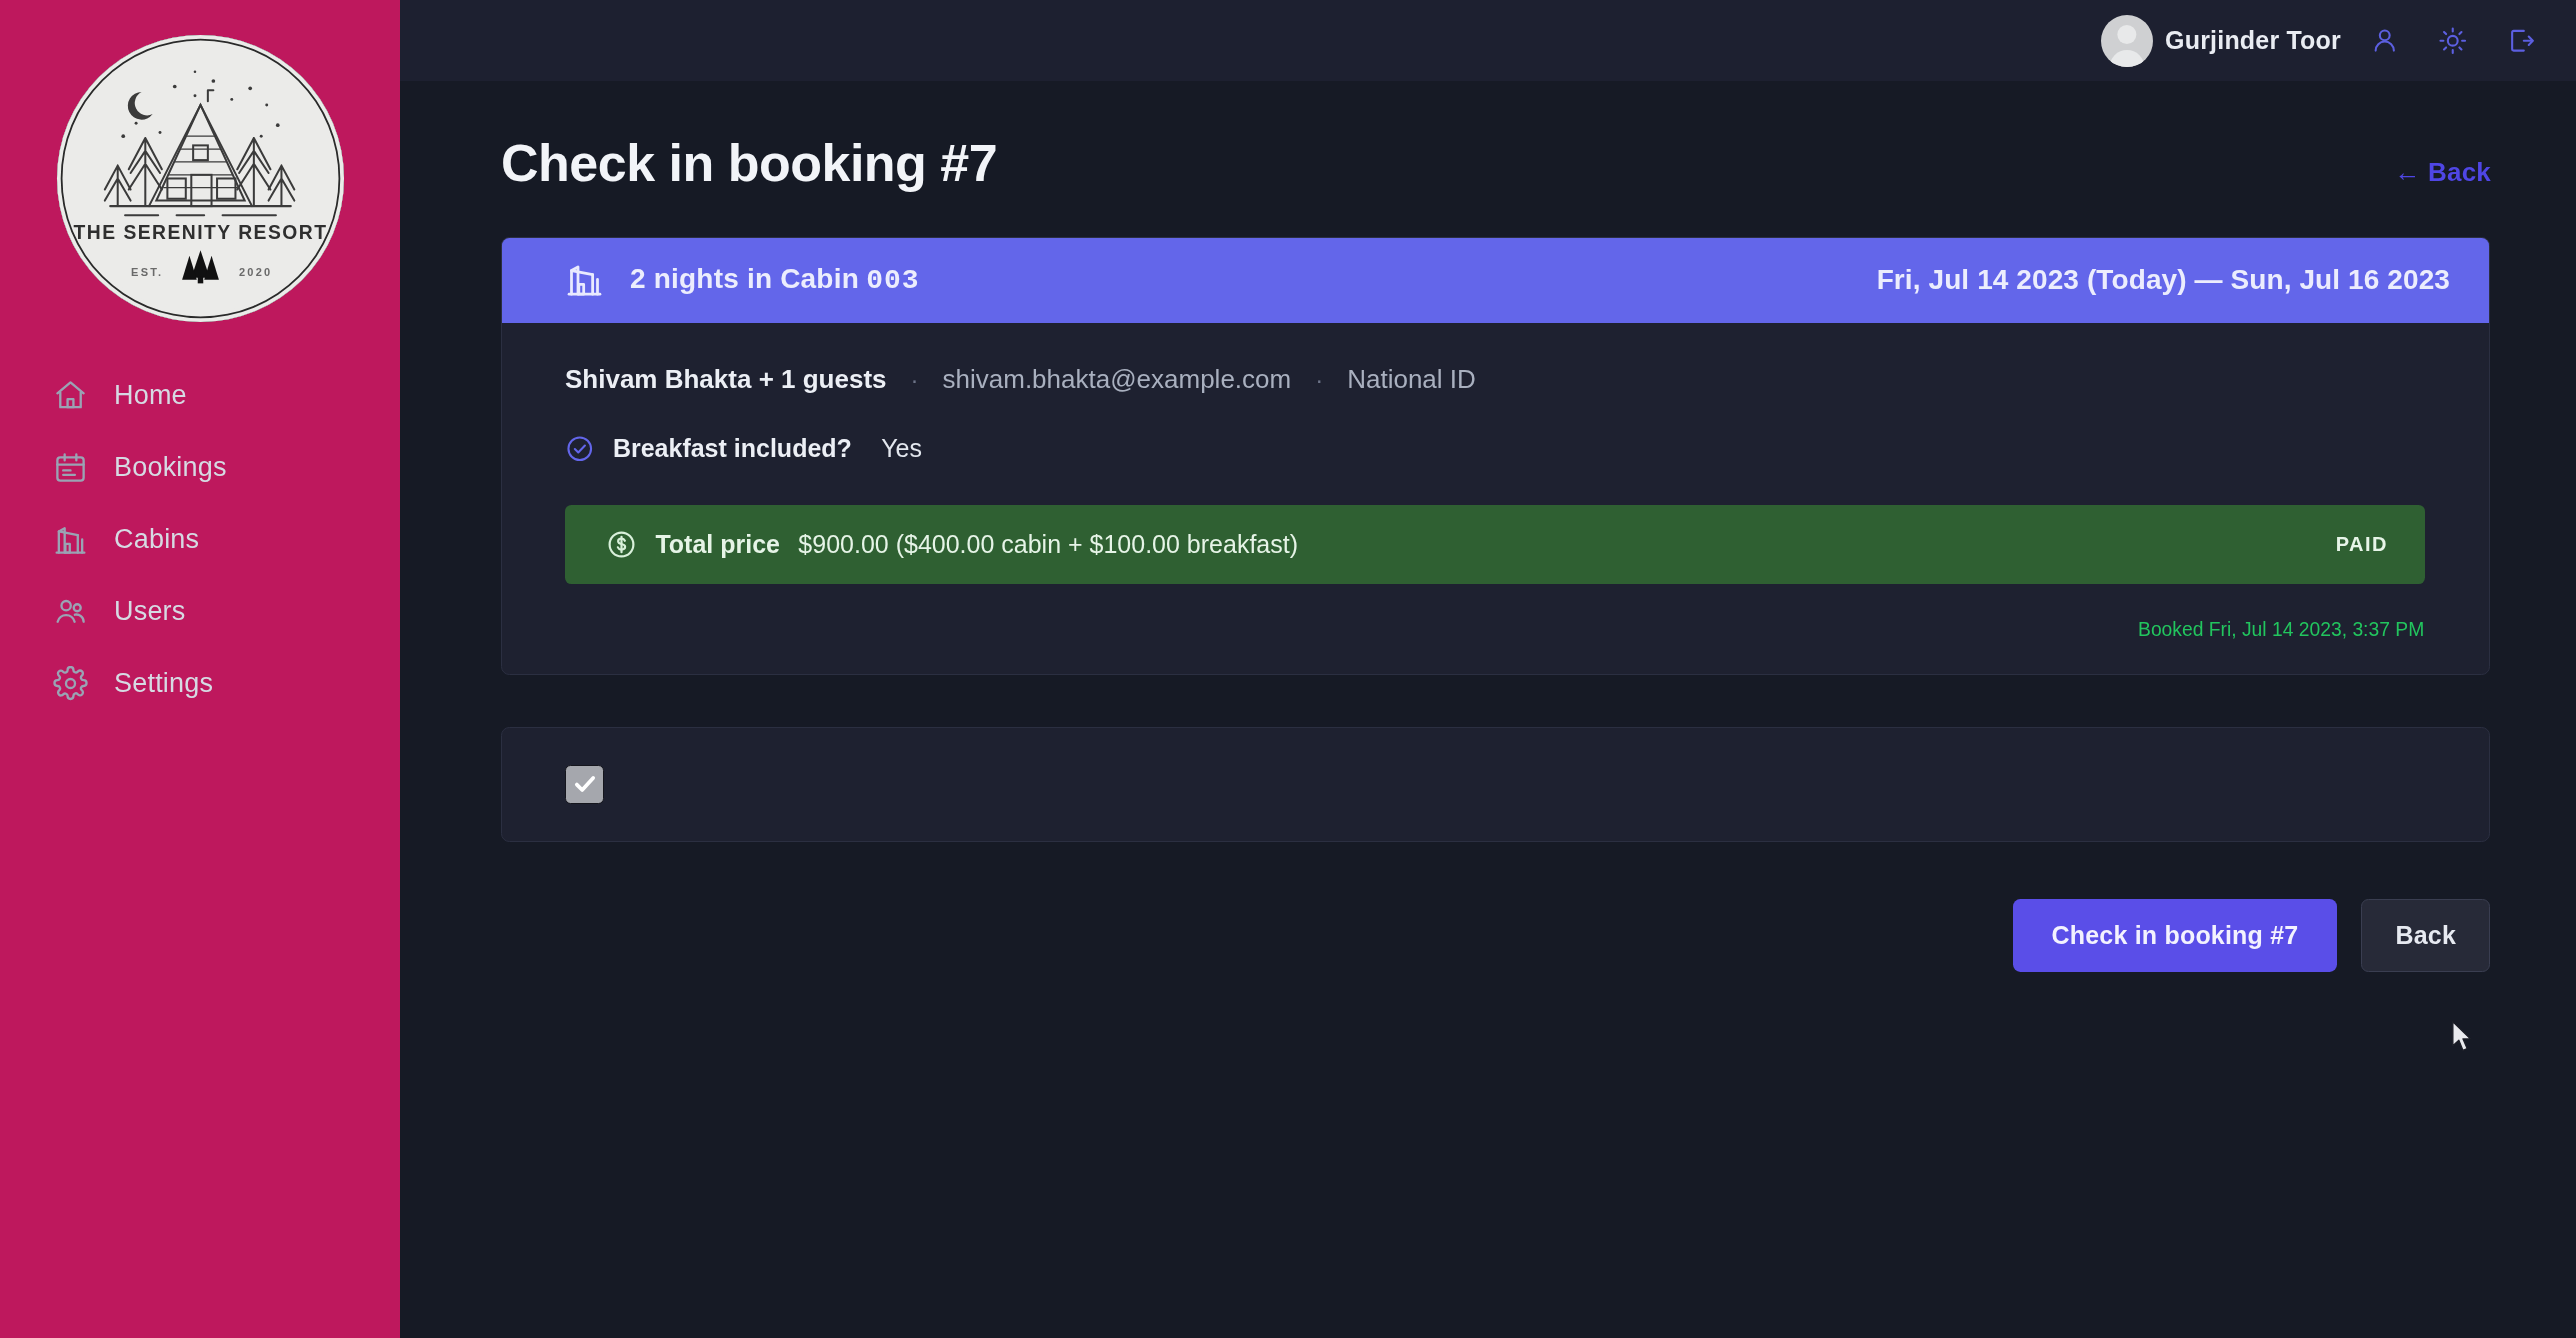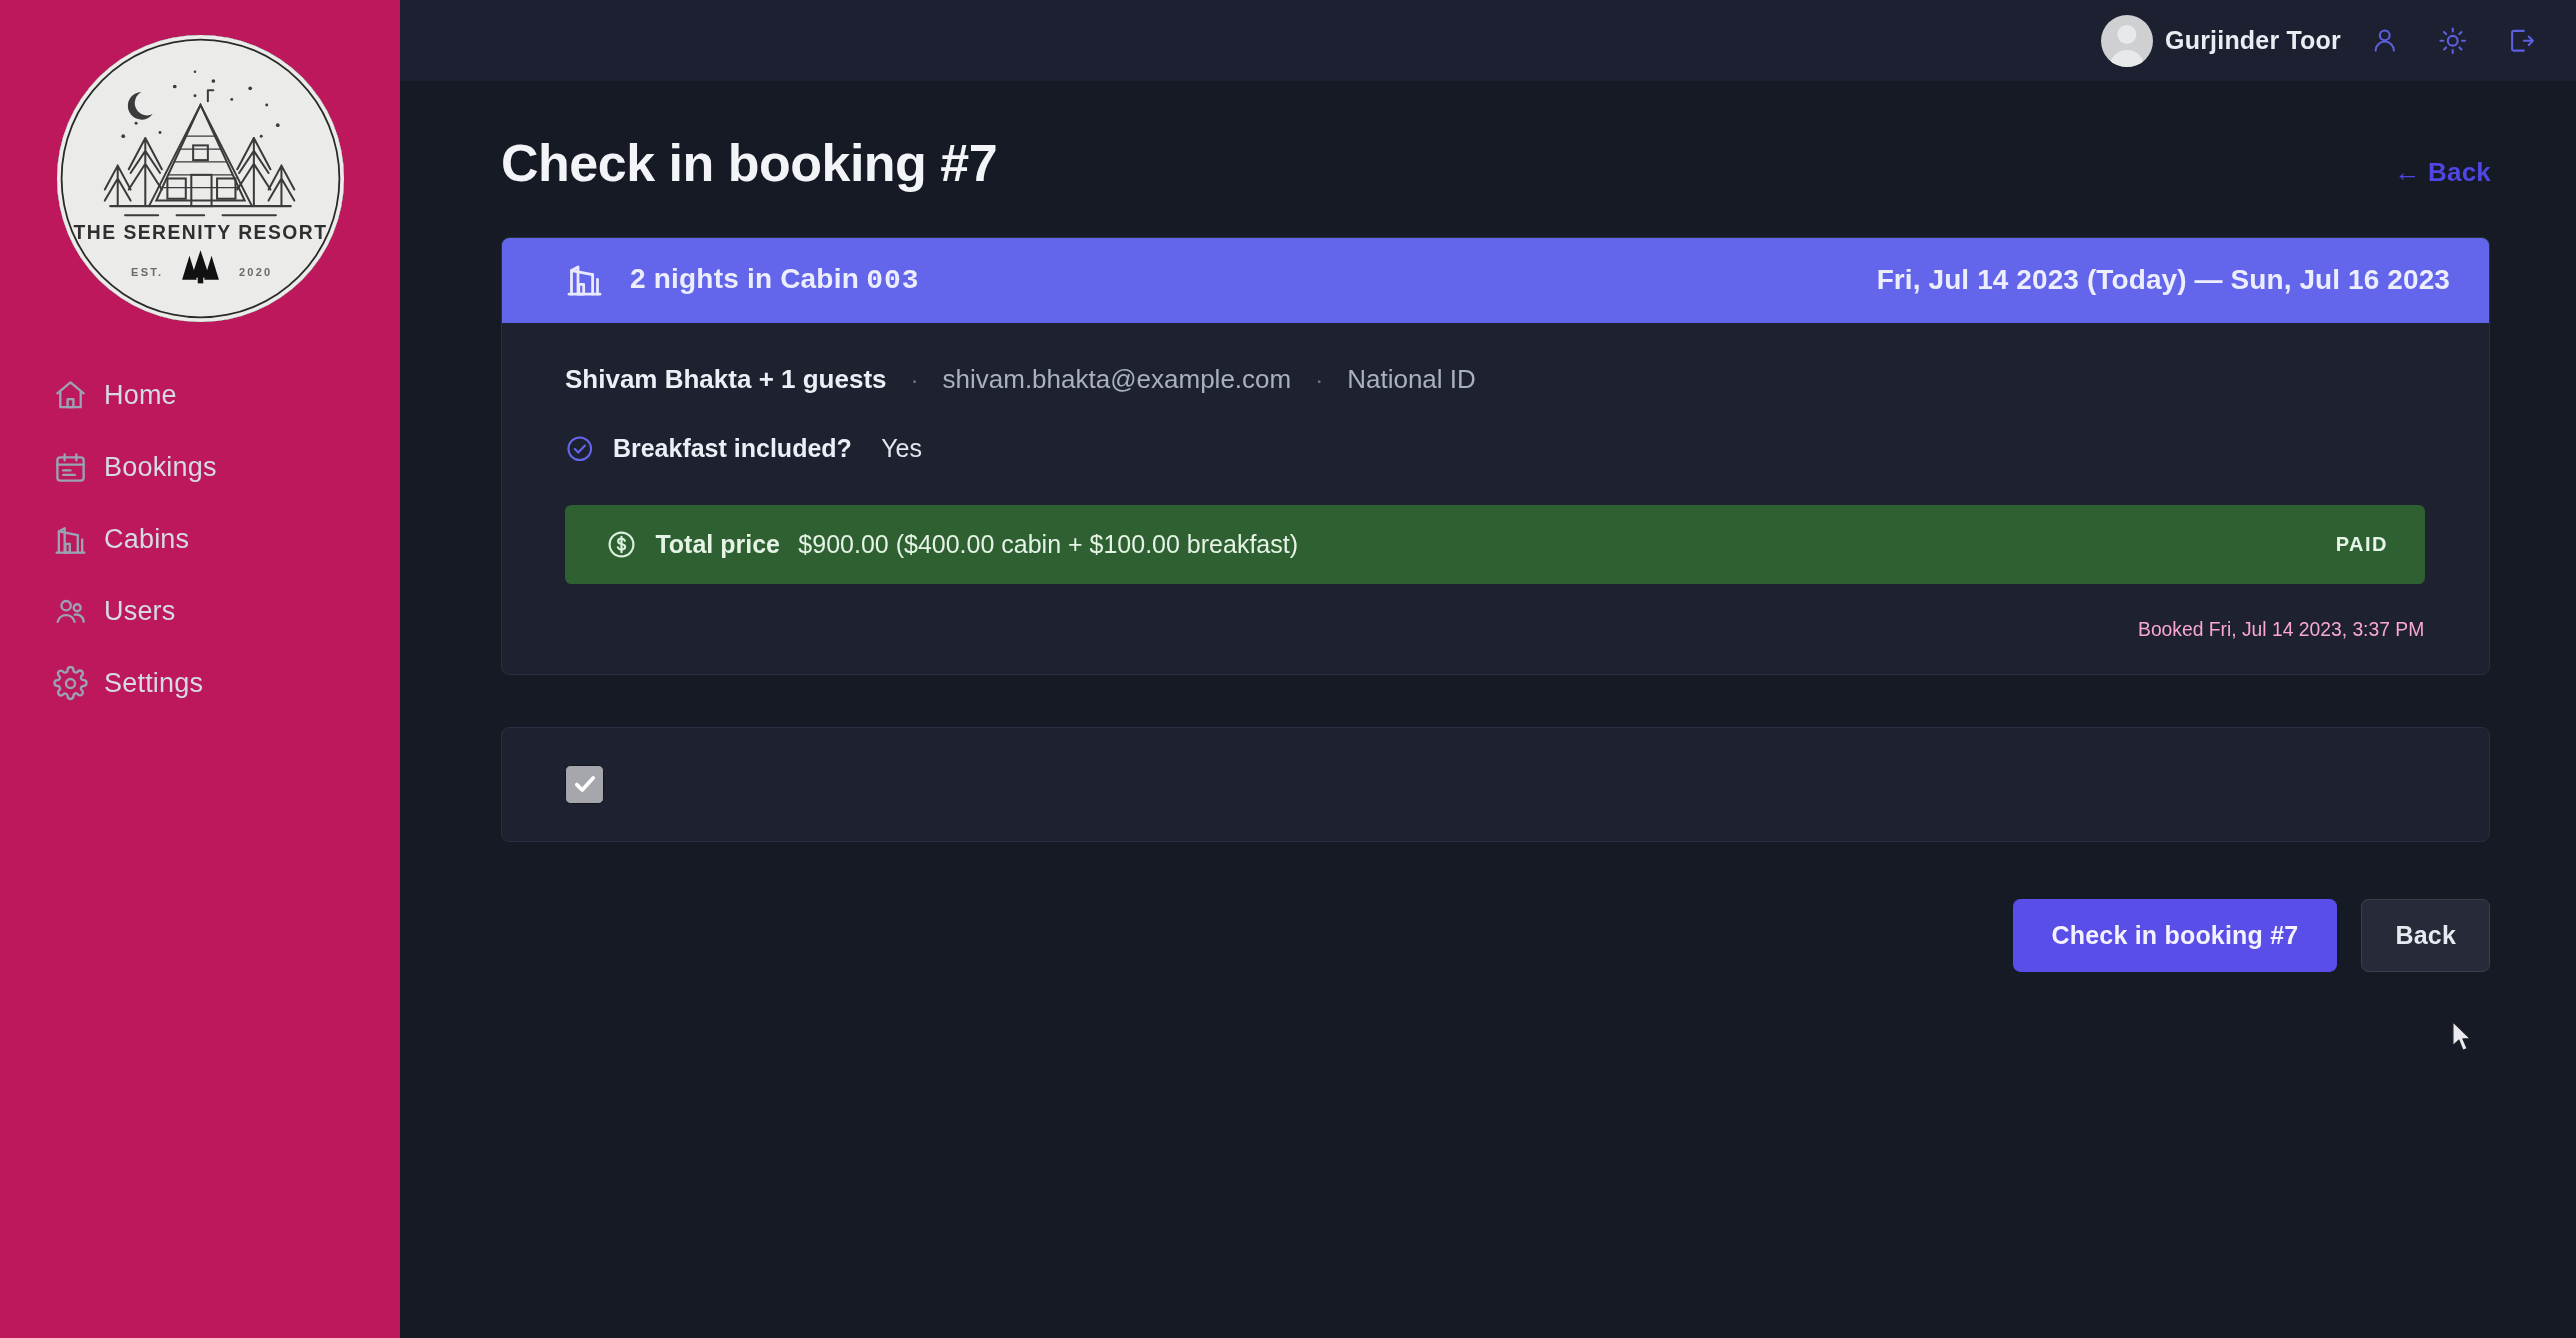--- a/index.html
+++ b/index.html
@@ -49,21 +49,21 @@
     margin-top: 39px;
     width: 100%;
     padding-left: 53px;
     display: flex;
     flex-direction: column;
     gap: 20px;
   }
   .nav-item {
     display: flex;
     align-items: center;
-    gap: 16px;
+    gap: 26px;
     height: 52px;
     color: #b5bcc9;
     cursor: pointer;
   }
   .nav-item .nav-label {
     font-size: 27px;
     font-weight: 500;
     color: #d6dae3;
     letter-spacing: 0.2px;
   }
@@ -201,21 +201,21 @@
   }
   .price-left { display: flex; align-items: center; gap: 18.4px; font-size: 25px; }
   .dollar-icon { width: 31px; height: 31px; color: #d9f0db; display: block; flex: 0 0 31px; }
   .price-label { font-weight: 700; color: #e6f4e7; }
   .price-value { color: #e6f4e7; }
   .paid-badge { font-size: 20px; font-weight: 700; letter-spacing: 1.5px; color: #e7f5e8; }
 
   .booked-at {
     text-align: right;
     font-size: 19.3px;
-    color: #f9a8d4;
+    color: #22c55e;
     margin-top: 35px;
     padding-right: 1.8px;
   }
 
   
   .confirm-card {
     background: #1e2130;
     border: 0.9px solid #2b2f41;
     border-radius: 8.3px;
     margin-top: 52px;

